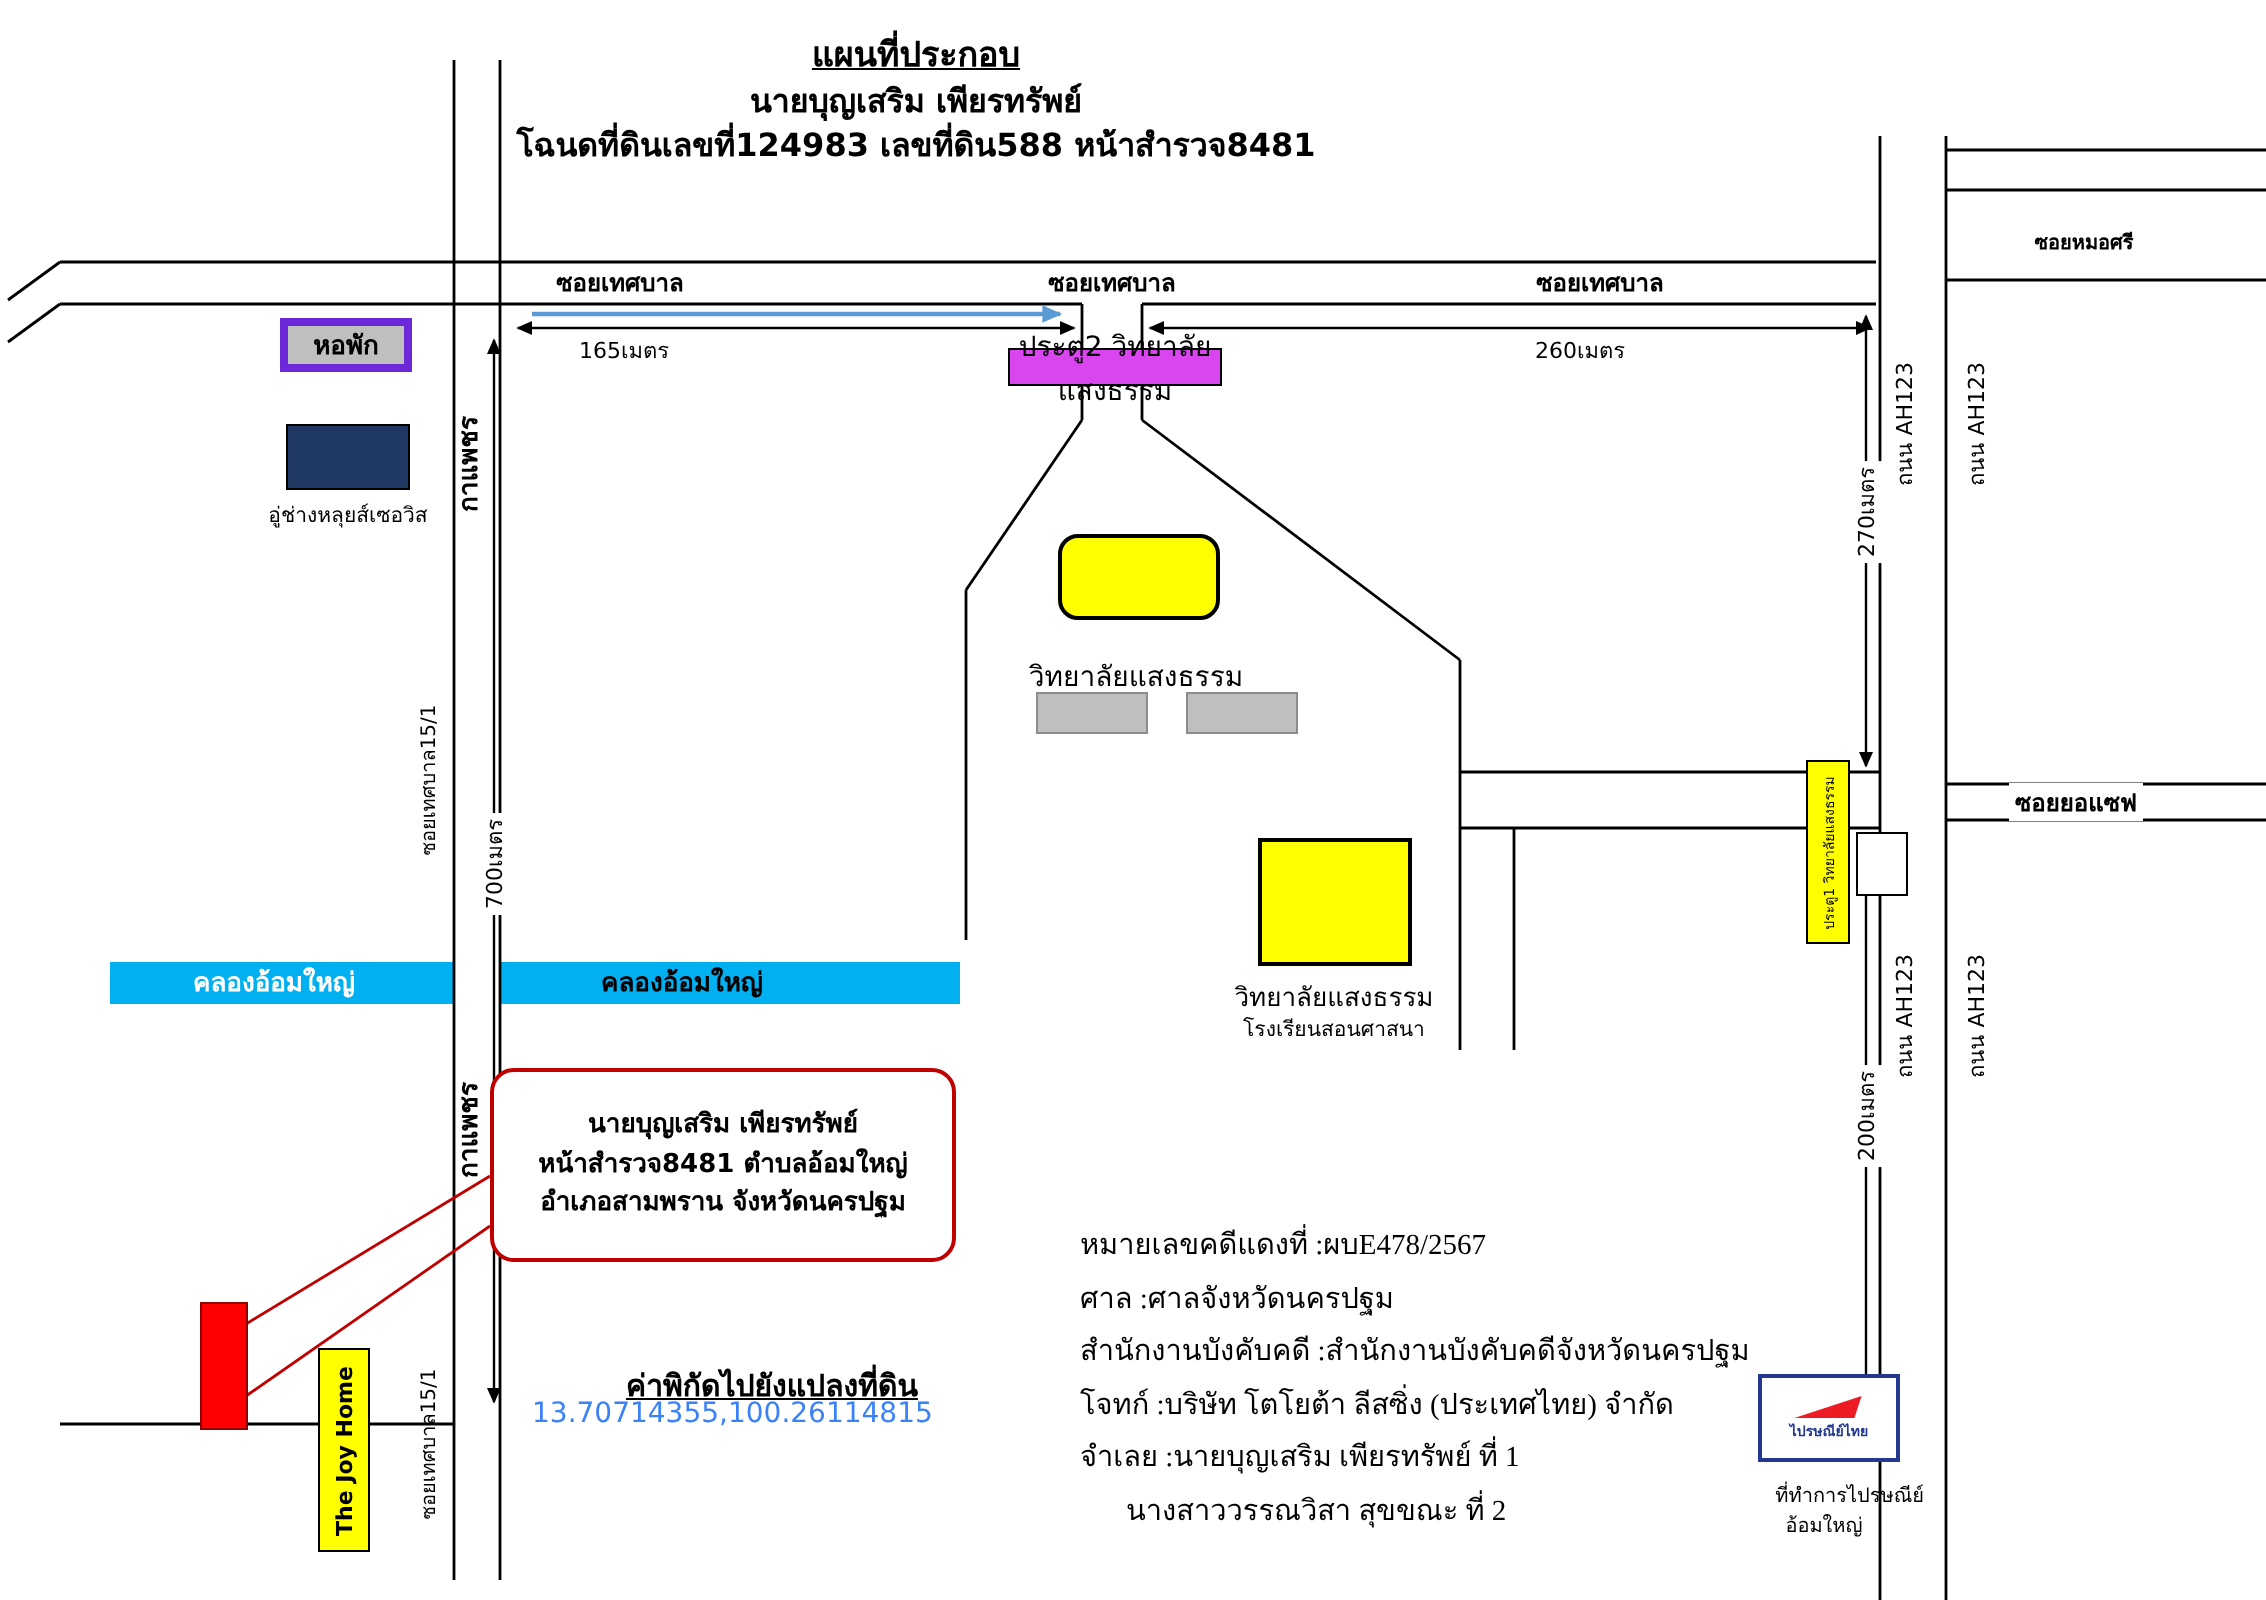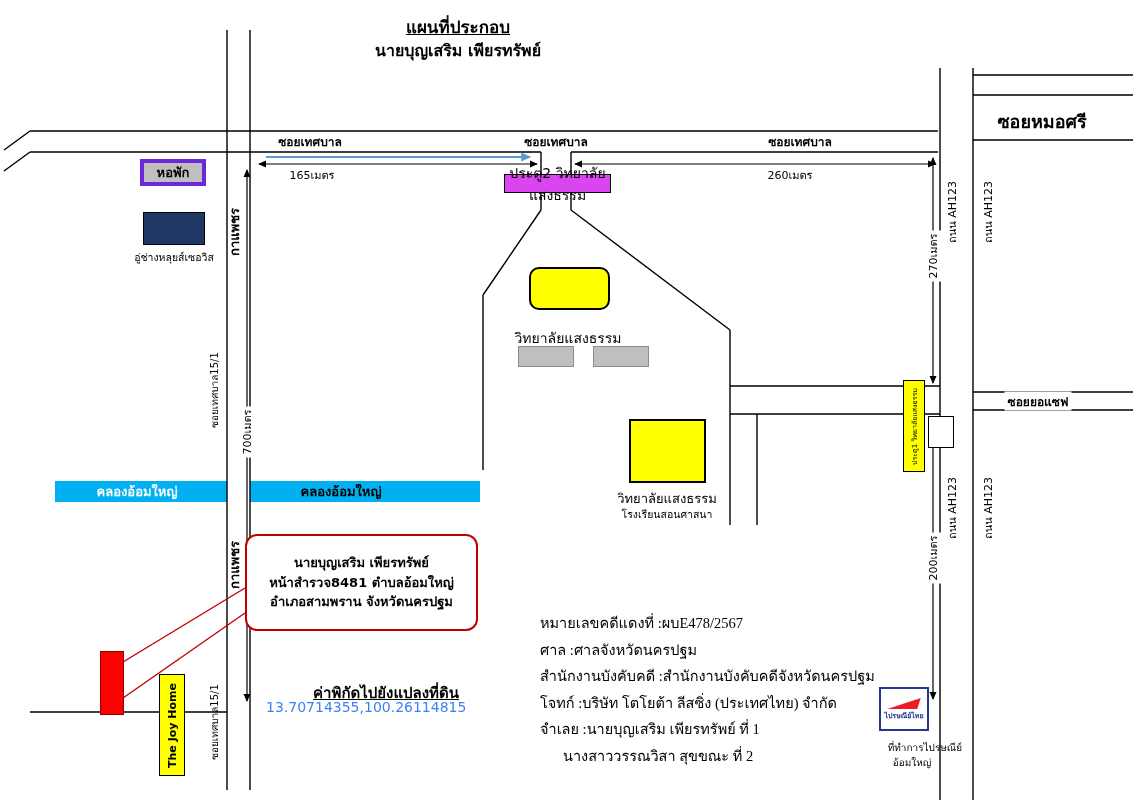--- a/index.html
+++ b/index.html
@@ -56,25 +56,26 @@
     </g>
 
     <g stroke="#C00000" stroke-width="1.4">
       <line x1="245" y1="588" x2="123" y2="662"></line>
       <line x1="245" y1="613" x2="123" y2="698"></line>
     </g>
   </svg>
 
   <div class="ttl" style="top:13px;font-size:17px;text-decoration:underline;">แผนที่ประกอบ</div>
   <div class="ttl" style="top:38px;font-size:16px;">นายบุญเสริม เพียรทรัพย์</div>
+  <div class="ttl" style="top:60px;font-size:16px;">โฉนดที่ดินเลขที่124983 เลขที่ดิน588 หน้าสำรวจ8481</div>
 
   <div class="c" style="left:310px;top:141px;font-size:12px;font-weight:600;">ซอยเทศบาล</div>
   <div class="c" style="left:556px;top:141px;font-size:12px;font-weight:600;">ซอยเทศบาล</div>
   <div class="c" style="left:800px;top:141px;font-size:12px;font-weight:600;">ซอยเทศบาล</div>
-  <div class="c" style="left:1042px;top:121px;font-size:18px;font-weight:600;">ซอยหมอศรี</div>
+  <div class="c" style="left:1042px;top:121px;font-size:10px;font-weight:600;">ซอยหมอศรี</div>
   <div class="c wbg" style="left:1038px;top:401px;font-size:12px;font-weight:600;">ซอยยอแซฟ</div>
 
   <div class="v" style="left:234px;top:232px;font-size:13px;font-weight:600;">กาแพชร</div>
   <div class="v" style="left:234px;top:565px;font-size:13px;font-weight:600;">กาแพชร</div>
   <div class="v" style="left:214px;top:390px;font-size:10px;">ซอยเทศบาล15/1</div>
   <div class="v" style="left:214px;top:722px;font-size:10px;">ซอยเทศบาล15/1</div>
   <div class="v" style="left:952px;top:212px;font-size:11px;">ถนน AH123</div>
   <div class="v" style="left:988px;top:212px;font-size:11px;">ถนน AH123</div>
   <div class="v" style="left:952px;top:508px;font-size:11px;">ถนน AH123</div>
   <div class="v" style="left:988px;top:508px;font-size:11px;">ถนน AH123</div>
@@ -126,21 +127,21 @@
 
   <div class="case" style="left:540px;top:610px;">
     <div>หมายเลขคดีแดงที่ :ผบE478/2567</div>
     <div>ศาล :ศาลจังหวัดนครปฐม</div>
     <div>สำนักงานบังคับคดี :สำนักงานบังคับคดีจังหวัดนครปฐม</div>
     <div>โจทก์ :บริษัท โตโยต้า ลีสซิ่ง (ประเทศไทย) จำกัด</div>
     <div>จำเลย :นายบุญเสริม เพียรทรัพย์ ที่ 1</div>
     <div class="indent">นางสาววรรณวิสา สุขขณะ ที่ 2</div>
   </div>
 
-  <div class="box ctr" style="left:879px;top:687px;width:50px;height:44px;background:#fff;border:2px solid #24388F;">
+  <div class="box ctr" style="left:879px;top:687px;width:71px;height:44px;background:#fff;border:2px solid #24388F;">
     <div style="text-align:center;">
       <div style="width:0;height:0;border-left:30px solid transparent;border-bottom:11px solid #ED1C24;transform:skewX(-18deg);margin:0 auto 1px auto;"></div>
       <div style="color:#24388F;font-size:7px;font-weight:bold;">ไปรษณีย์ไทย</div>
     </div>
   </div>
   <div class="box" style="left:862px;top:740px;width:100px;text-align:right;font-size:10px;">ที่ทำการไปรษณีย์</div>
   <div class="box" style="left:862px;top:755px;width:100px;text-align:center;font-size:10px;">อ้อมใหญ่</div>
 
 </div>
 

